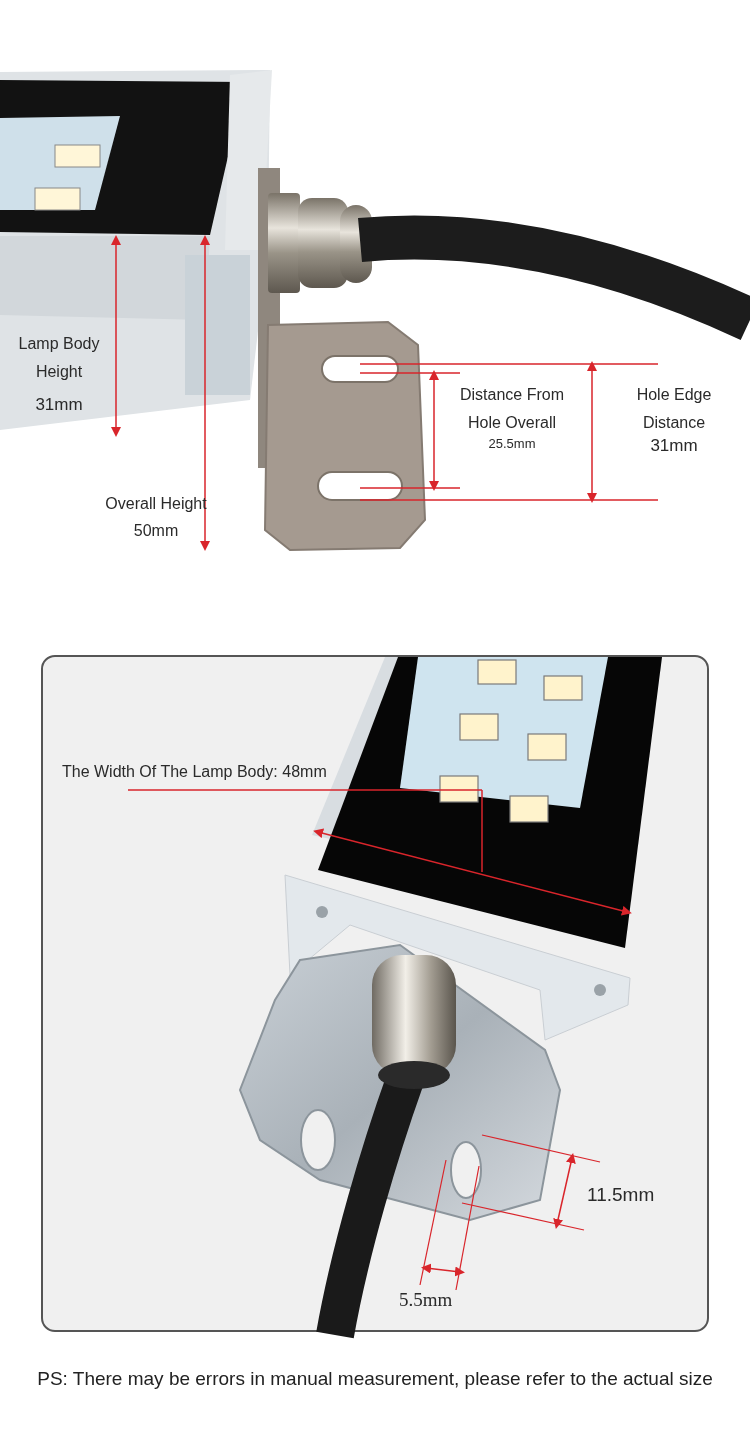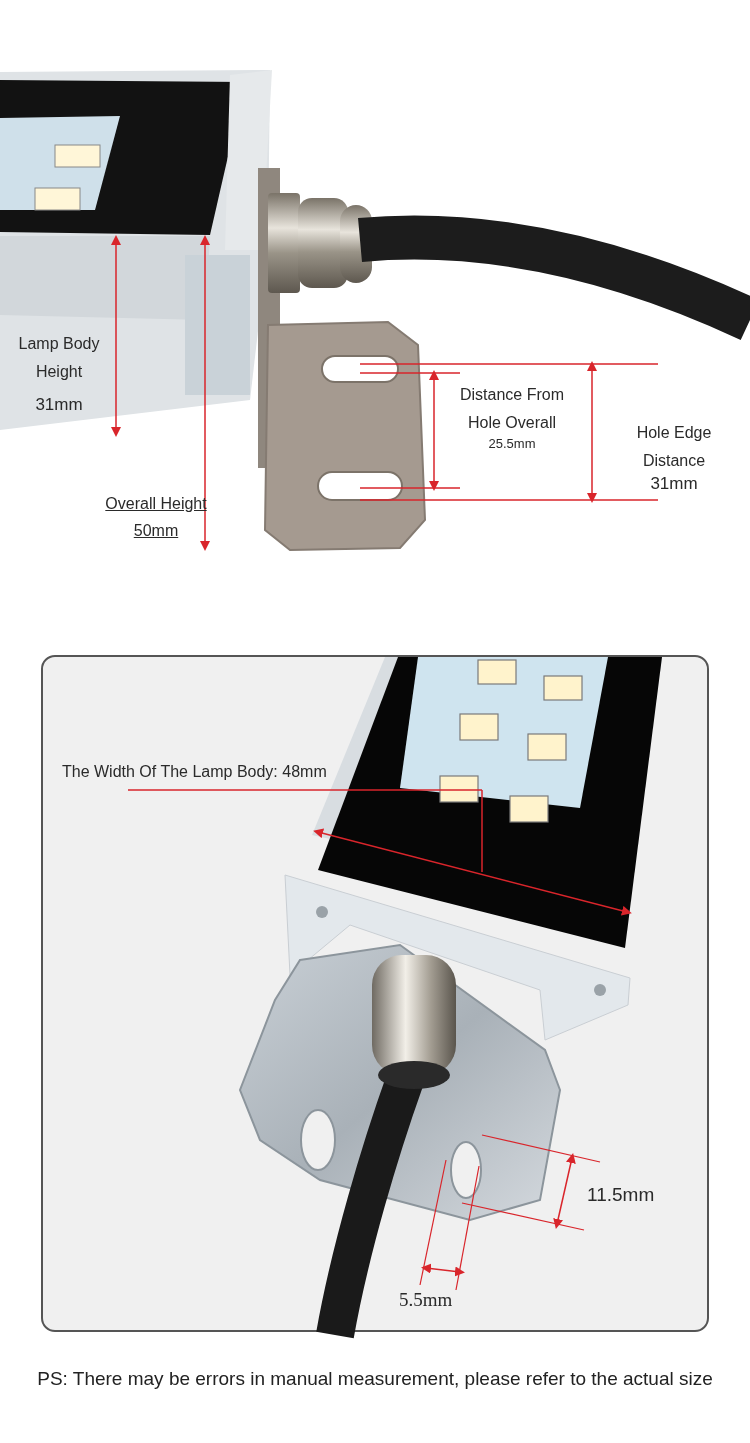--- a/index.html
+++ b/index.html
@@ -61,32 +61,32 @@
     <line x1="434" y1="375" x2="434" y2="486" stroke="#d9252b" stroke-width="1.5" marker-start="url(#arr)" marker-end="url(#arr)"></line>
     <line x1="592" y1="366" x2="592" y2="498" stroke="#d9252b" stroke-width="1.5" marker-start="url(#arr)" marker-end="url(#arr)"></line>
   </svg>
 
   <div class="lbl" style="left:10px;top:336px;width:98px;">
     <div>Lamp Body</div>
     <div style="margin-top:12px;">Height</div>
     <div style="margin-top:16px;font-size:17px;">31mm</div>
   </div>
 
-  <div class="lbl" style="left:98px;top:496px;width:116px;text-decoration:underline;">
+  <div class="lbl" style="left:98px;top:496px;width:116px;">
     <div>Overall Height</div>
     <div style="margin-top:11px;">50mm</div>
   </div>
 
   <div class="lbl" style="left:452px;top:387px;width:120px;">
     <div>Distance From</div>
     <div style="margin-top:12px;">Hole Overall</div>
     <div style="margin-top:6px;font-size:13px;">25.5mm</div>
   </div>
 
-  <div class="lbl" style="left:624px;top:387px;width:100px;margin-top:38px;">
+  <div class="lbl" style="left:624px;top:387px;width:100px;">
     <div>Hole Edge</div>
     <div style="margin-top:12px;">Distance</div>
     <div style="margin-top:6px;font-size:17px;">31mm</div>
   </div>
 </div>
 
 <div id="panel"></div>
 
 <div class="abs" style="left:0;top:0;width:750px;height:1348px;pointer-events:none;">
   <svg width="750" height="1443" viewBox="0 0 750 1443">

